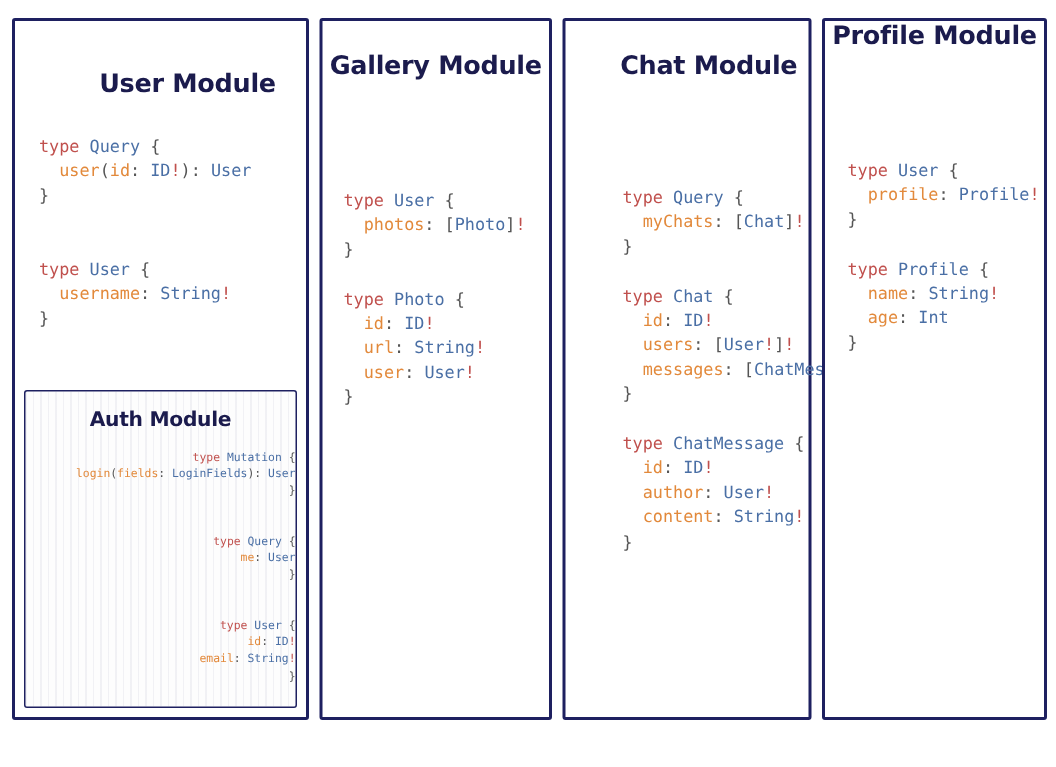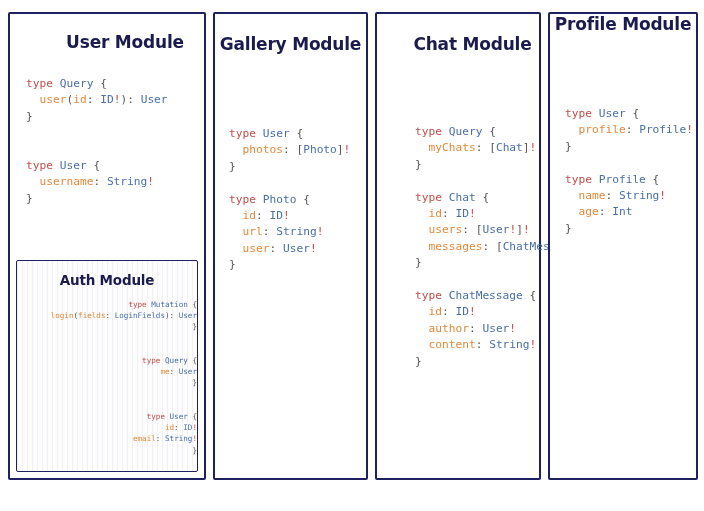--- a/index.html
+++ b/index.html
@@ -91,21 +91,21 @@
     pointer-events: none;
   }
   .nested-inner { position: relative; }
 </style>
 </head>
 <body>
 
 <div class="board">
 
   <div class="card" style="left:8px; top:12px; width:198px; height:468px;">
-    <div class="card-title" style="margin-top:18px;padding-left:36px;">User Module</div>
+    <div class="card-title" style="margin-top:32px;padding-left:36px;">User Module</div>
     <div class="code" style="margin:24px 0 0 16px;"><span class="kw">type</span> <span class="tp">Query</span> <span class="pn">{</span>
   <span class="fl">user</span><span class="pn">(</span><span class="fl">id</span><span class="pn">:</span> <span class="tp">ID</span><span class="bg">!</span><span class="pn">):</span> <span class="tp">User</span>
 <span class="pn">}</span>
 
 <span class="blank"></span><span class="kw">type</span> <span class="tp">User</span> <span class="pn">{</span>
   <span class="fl">username</span><span class="pn">:</span> <span class="tp">String</span><span class="bg">!</span>
 <span class="pn">}</span></div>
 
     <div class="nested" style="left:6px; top:246px; width:182px; height:212px;">
       <div class="nested-lines"></div>

